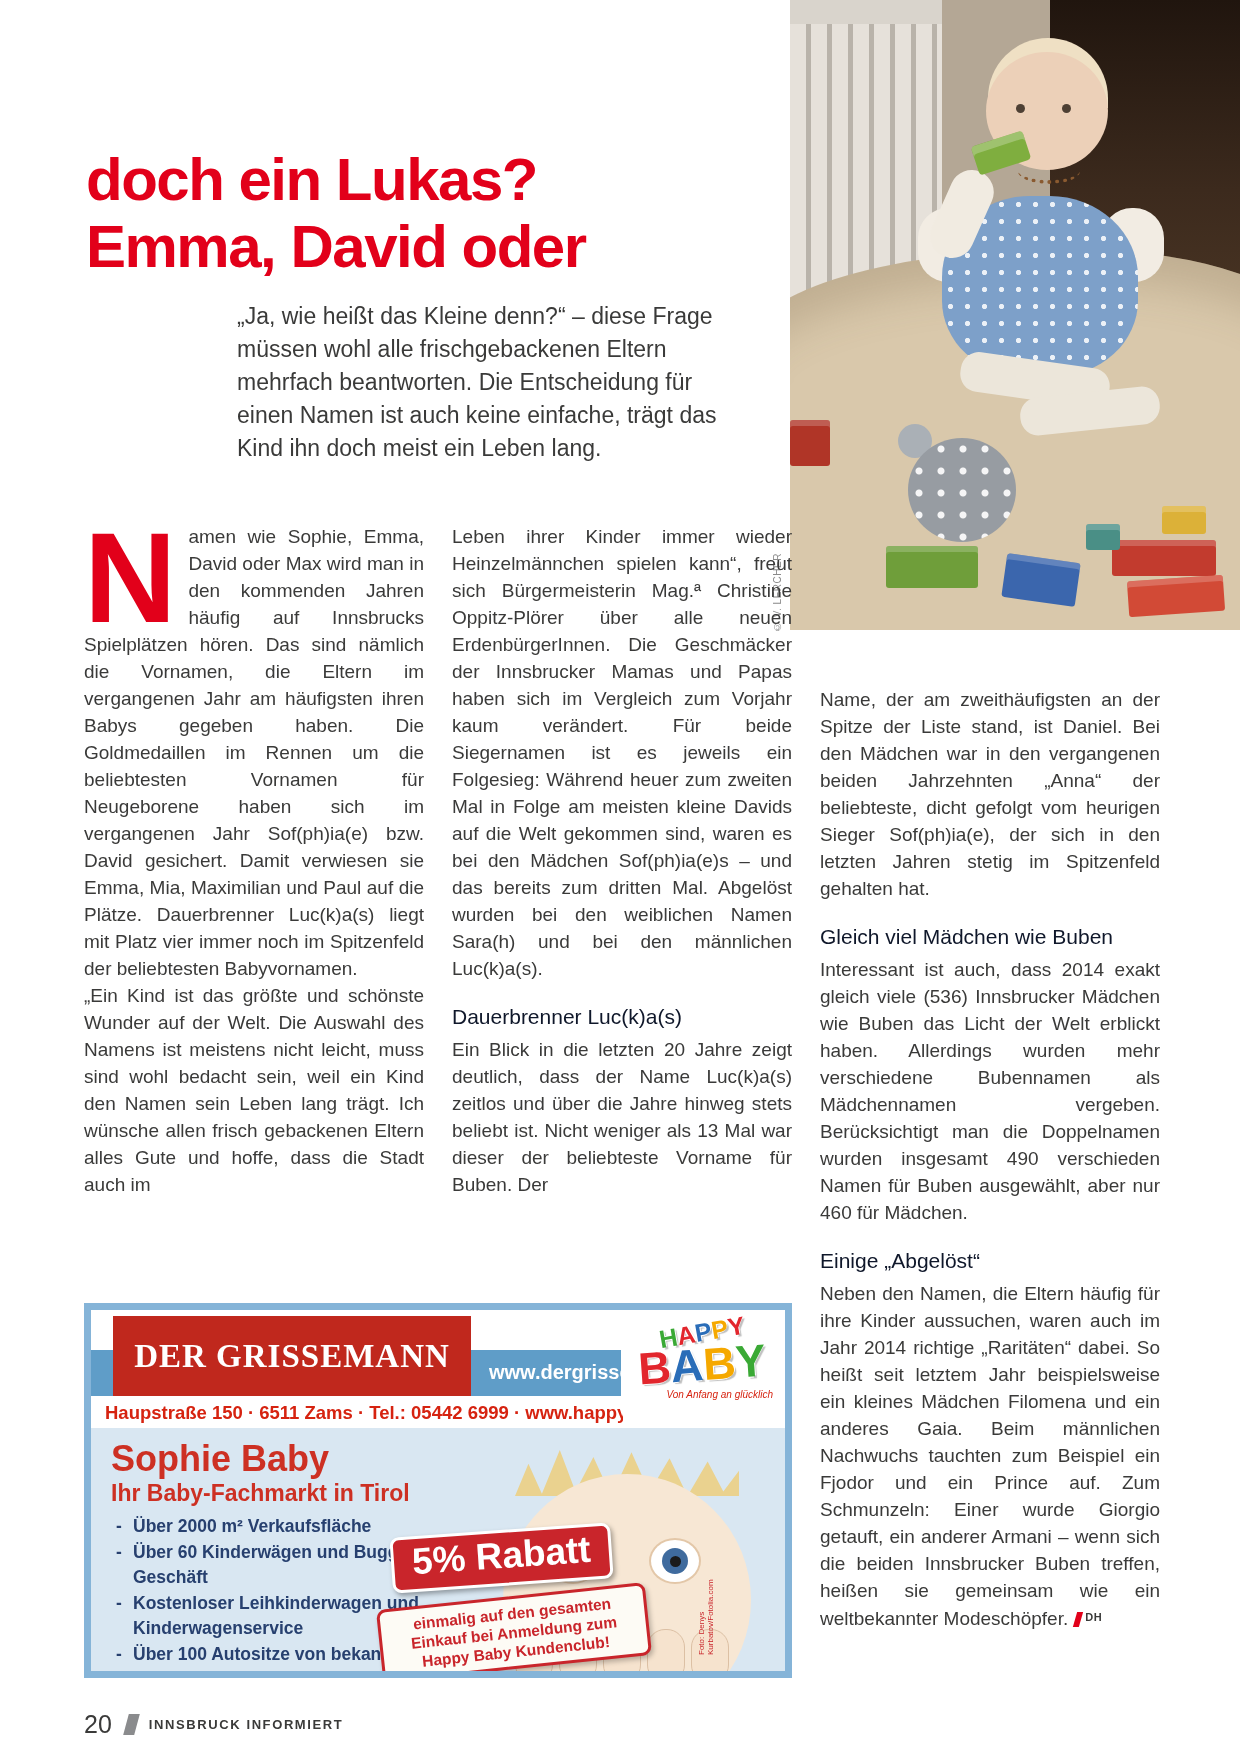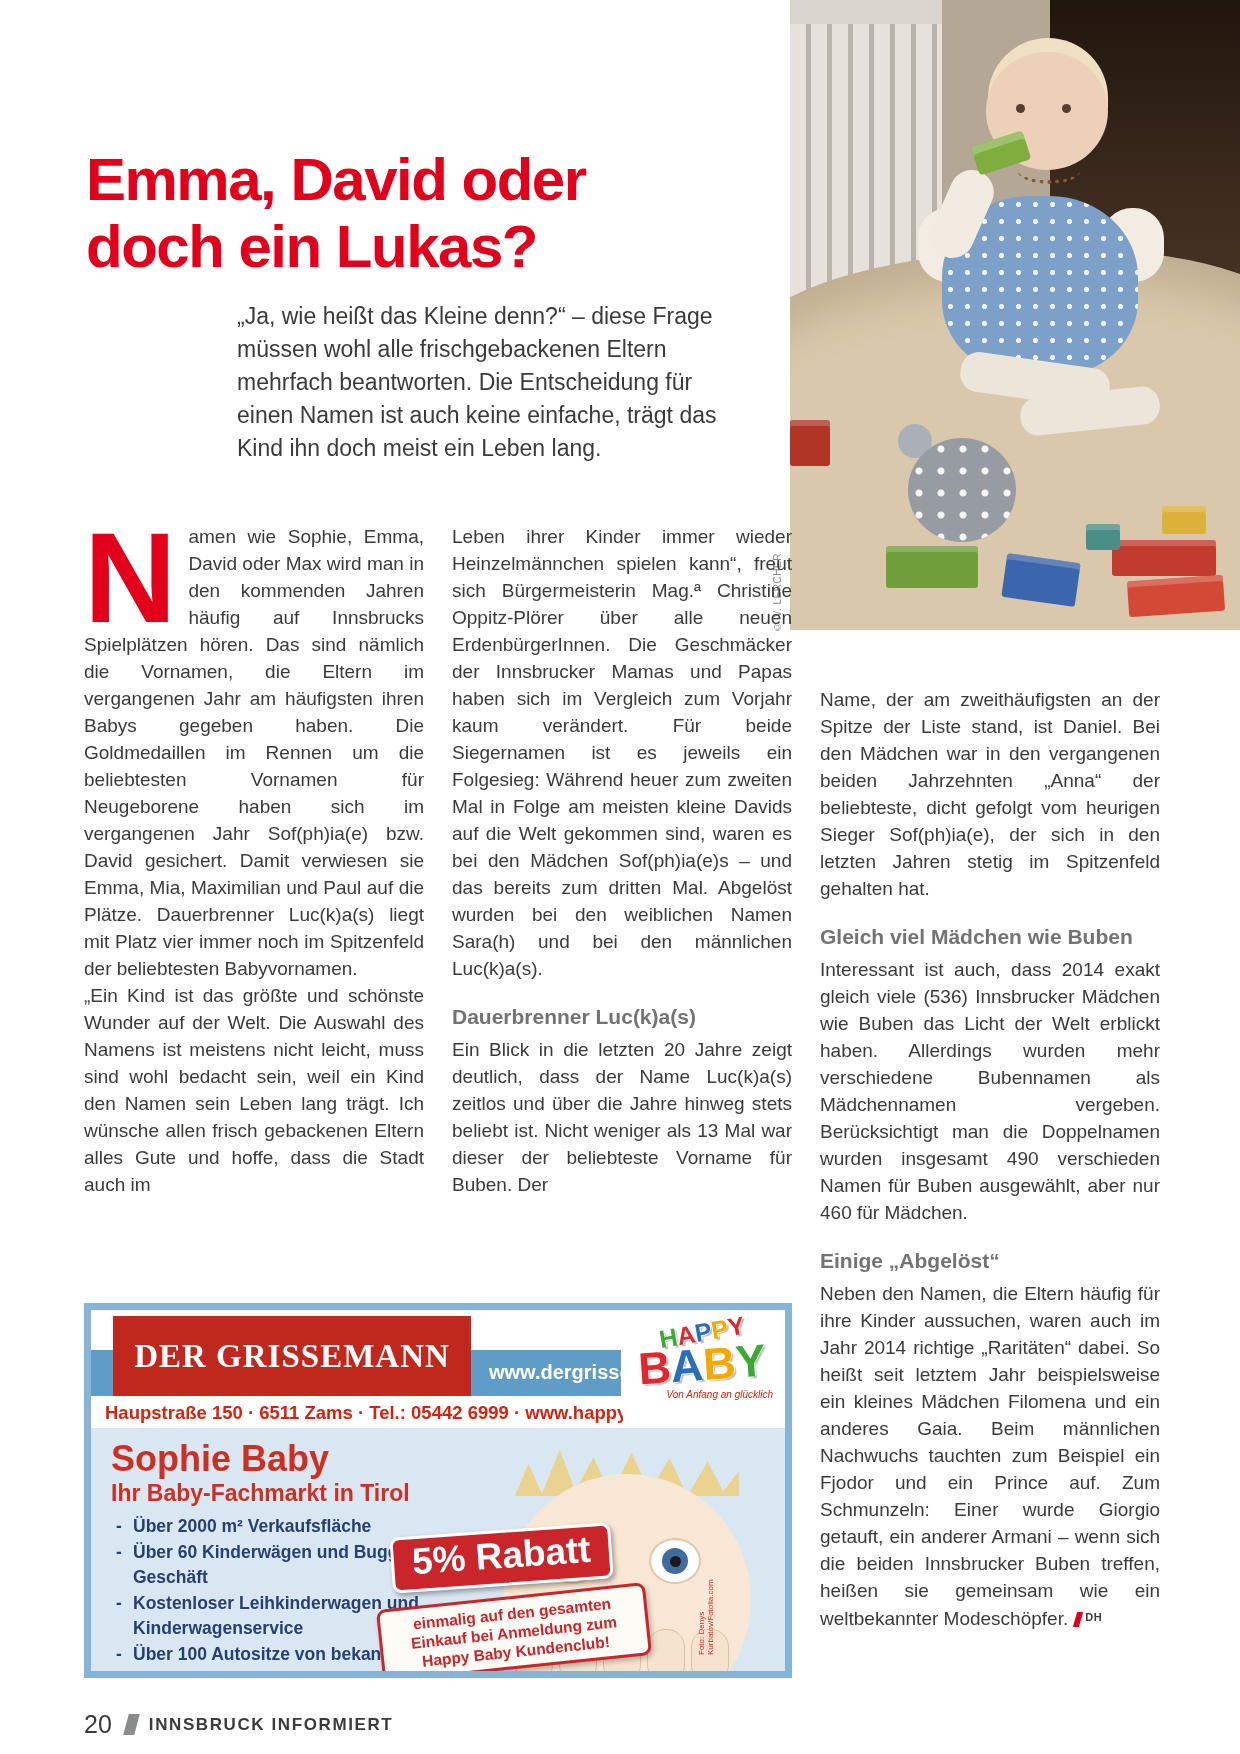--- a/index.html
+++ b/index.html
@@ -12,21 +12,21 @@
   .intro{position:absolute;left:237px;top:300px;width:502px;font-size:23px;line-height:33px;color:#3a3a39;}
 
   
   .col{position:absolute;width:340px;font-size:19px;line-height:27px;text-align:justify;overflow:hidden;}
   .col p{margin:0;}
   .col1{left:84px;top:523px;height:692px;}
   .col2{left:452px;top:523px;height:692px;}
   .col3{left:820px;top:686px;height:985px;}
   .dropcap{float:left;color:#e2001a;font-weight:bold;font-size:128px;line-height:98px;
            margin:6px 12px 0 0;}
-  .subhead{color:#737373;font-weight:bold;font-size:21px;line-height:25px;margin:22px 0 7px 0;text-align:left;}
+  .subhead{color:#0f172a;font-weight:normal;font-size:21px;line-height:25px;margin:22px 0 7px 0;text-align:left;}
   .authormark-slash{display:inline-block;width:6px;height:15px;background:#e2001a;
                     transform:skewX(-16deg);margin:0 4px -2px 7px;}
   .authormark{font-size:11px;font-weight:bold;vertical-align:4px;letter-spacing:.5px;}
 
   
   .photo-main{position:absolute;left:790px;top:0;width:450px;height:630px;overflow:hidden;background:#c9c2b8;}
   .ph-radiator{position:absolute;left:0;top:0;width:152px;height:446px;
       background:repeating-linear-gradient(90deg,#e6e1da 0 16px,#b9b3aa 16px 21px);
       border-top:24px solid #d9d4cc;}
   .ph-wall{position:absolute;left:152px;top:0;width:120px;height:320px;background:#b4a795;}
@@ -109,30 +109,30 @@
       border:3px solid #c9252b;border-radius:9px;width:248px;padding:5px 8px;color:#c9252b;font-weight:bold;
       font-size:15.5px;line-height:19px;text-align:center;box-shadow:2px 3px 5px rgba(0,0,0,.25);z-index:5;}
   .ad-credit{position:absolute;right:70px;top:225px;height:120px;color:#c9252b;font-size:8px;
       writing-mode:vertical-rl;transform:rotate(180deg);z-index:6;}
 
   
   .footer{position:absolute;left:84px;top:1710px;display:flex;align-items:center;}
   .footer-num{font-size:25px;color:#3a3a39;}
   .footer-slash{display:inline-block;width:11px;height:21px;background:#8a8b8d;transform:skewX(-15deg);
       margin:0 12px 0 14px;}
-  .footer-mag{font-size:17px;font-weight:bold;letter-spacing:1.6px;color:#3a3a39;}
+  .footer-mag{font-size:13px;font-weight:bold;letter-spacing:1.6px;color:#3a3a39;}
 </style>
 </head>
 <body>
 
 <div class="page">
 
   <div class="headline">
+    <div>doch ein Lukas?</div>
     <div>Emma, David oder</div>
-    <div>doch ein Lukas?</div>
   </div>
 
   <div class="intro">„Ja, wie heißt das Kleine denn?“ – diese Frage müssen wohl alle frischgebackenen Eltern mehrfach beantworten. Die Entscheidung für einen Namen ist auch keine einfache, trägt das Kind ihn doch meist ein Leben lang.</div>
 
   <div class="photo-main">
     <div class="ph-radiator"></div>
     <div class="ph-wall"></div>
     <div class="ph-wood"></div>
     <div class="ph-blanket"></div>
     <div class="brick leftred"></div>

